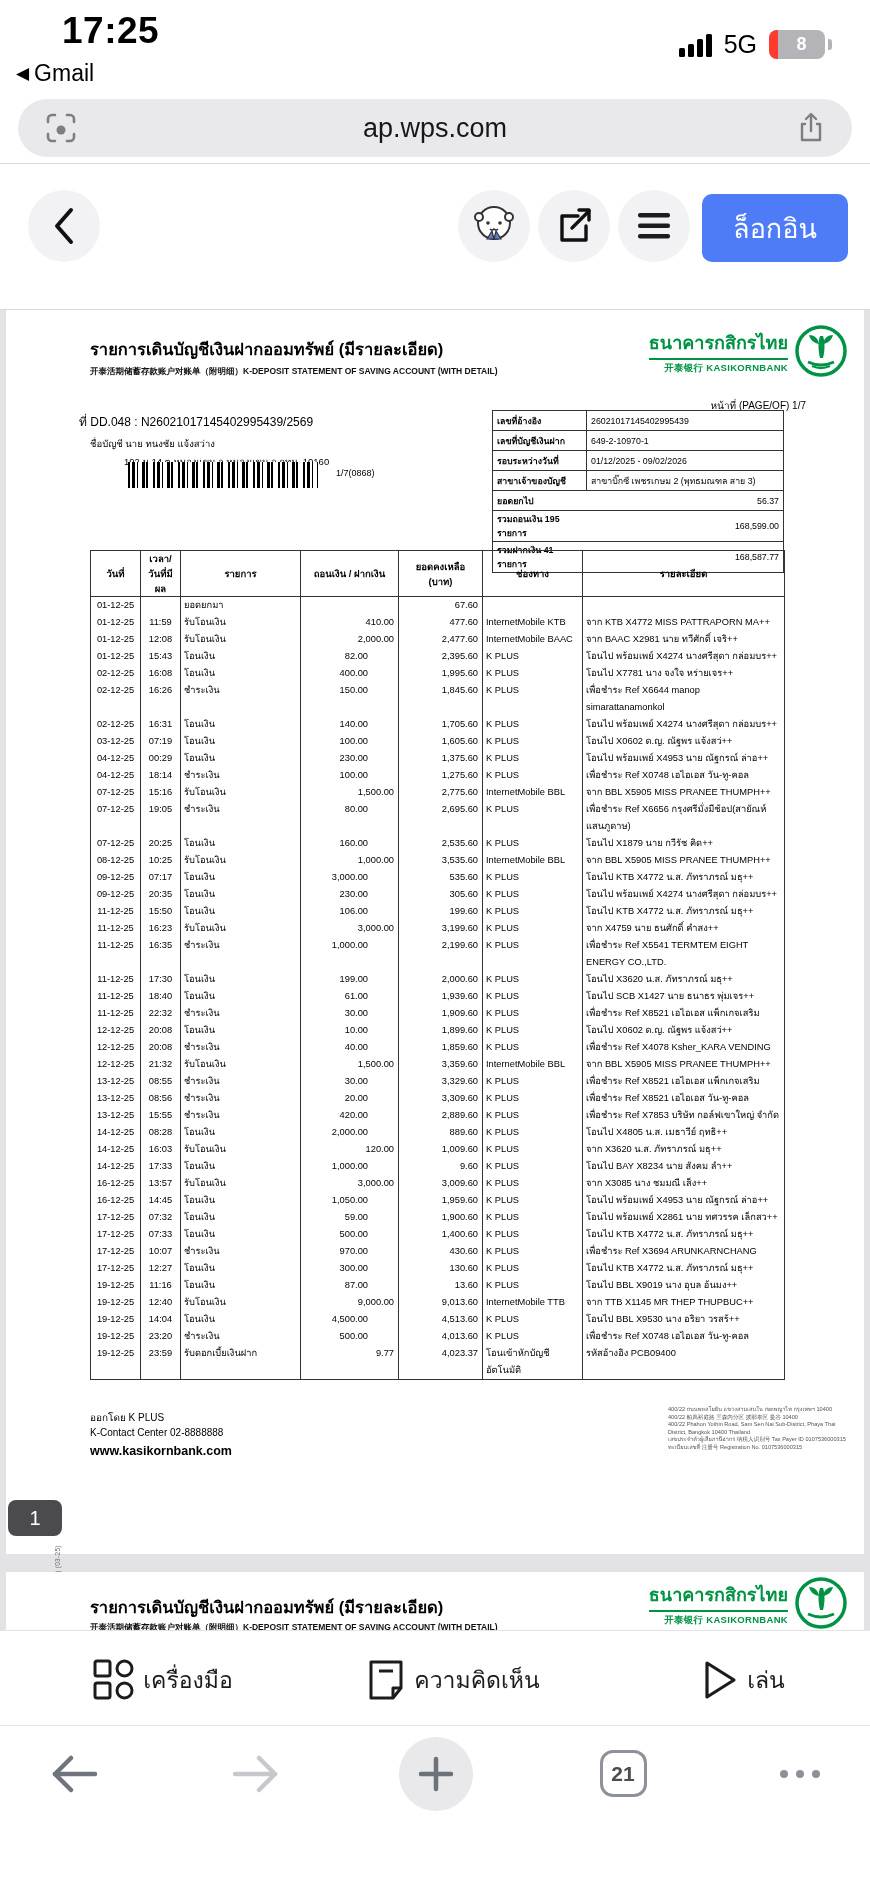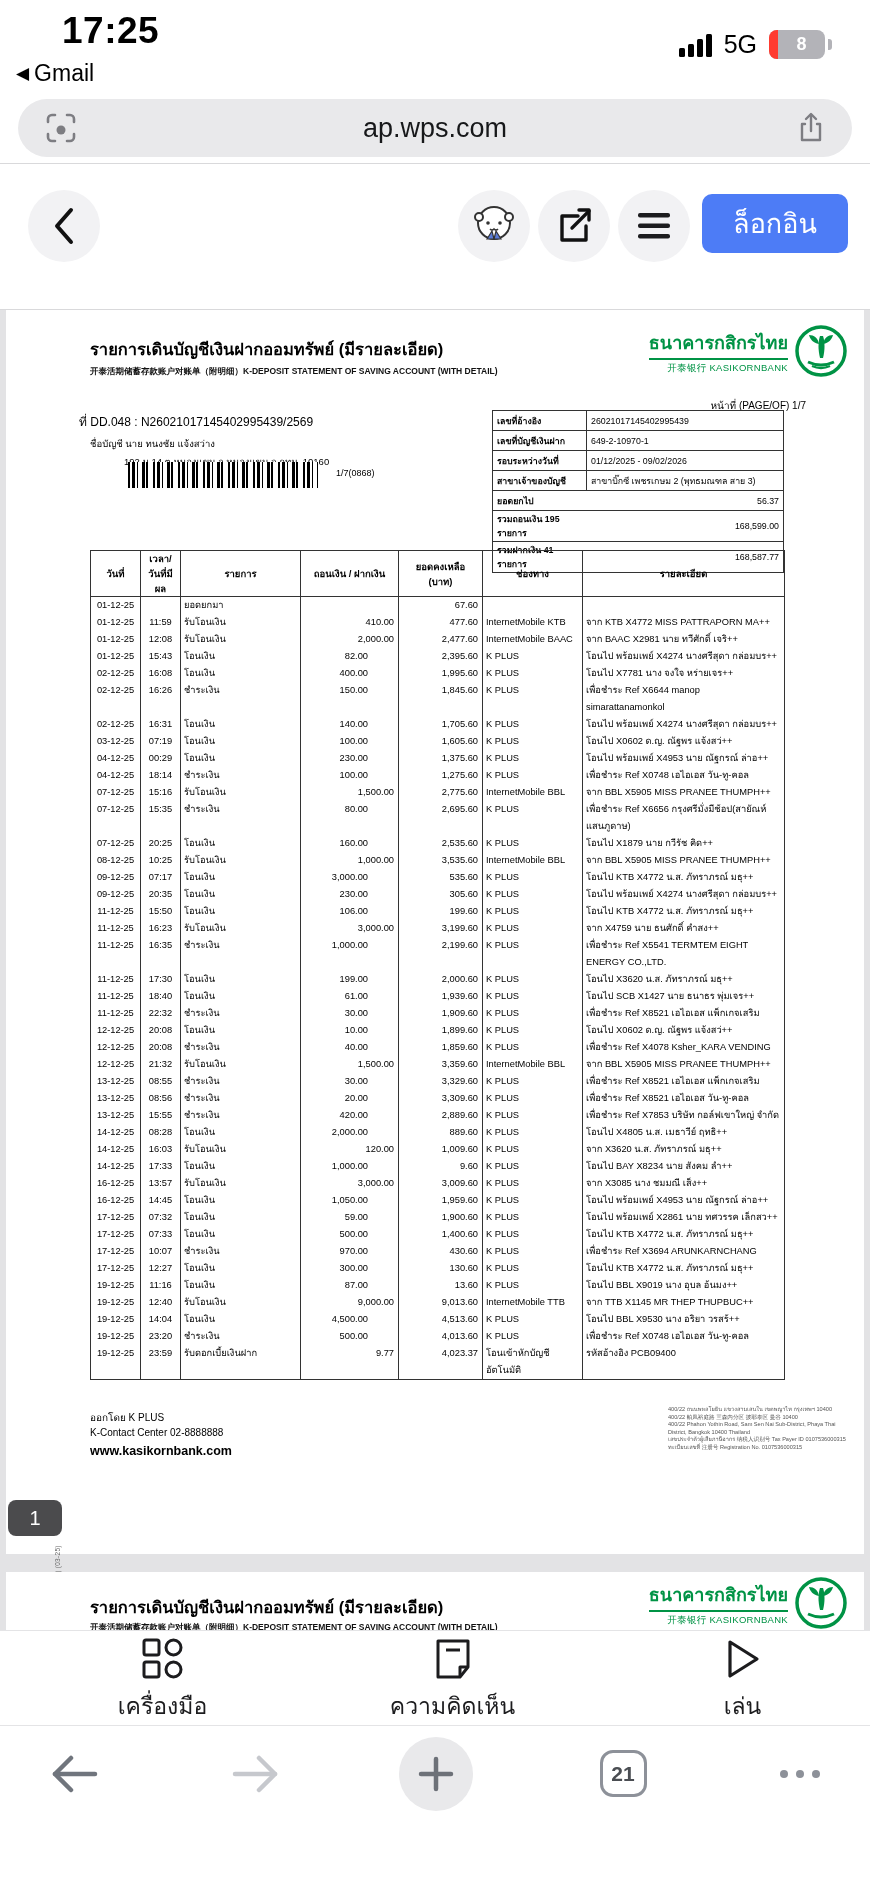--- a/index.html
+++ b/index.html
@@ -30,33 +30,33 @@
   .pill-icon-right { position:absolute; right:24px; top:12px; }
   .divider { position:absolute; left:0; width:870px; height:1px; background:#d9d9db; }
 
   
   .wps-toolbar { position:absolute; top:164px; left:0; width:870px; height:146px; background:#fff; }
   .circ { position:absolute; width:72px; height:72px; border-radius:50%; background:#f2f2f4; display:flex; align-items:center; justify-content:center; }
   .tb-back { left:28px; top:26px; }
   .tb-avatar { left:458px; top:26px; }
   .tb-share { left:538px; top:26px; }
   .tb-menu { left:618px; top:26px; }
-  .login-btn { position:absolute; left:702px; top:30px; width:146px; height:59px; background:#4d7cf6; border-radius:10px; color:#fff; font-size:27px; display:flex; align-items:center; justify-content:center; }
+  .login-btn { position:absolute; left:702px; top:30px; width:146px; height:68px; background:#4d7cf6; border-radius:10px; color:#fff; font-size:27px; display:flex; align-items:center; justify-content:center; }
 
   
   .viewer { position:absolute; top:310px; left:0; width:870px; height:1320px; background:#e3e3e5; }
   .page { position:absolute; left:6px; right:6px; background:#fff; }
   .page1 { top:0; height:1244px; }
   .page2 { top:1262px; height:58px; overflow:hidden; }
   .doc-title { position:absolute; left:84px; font-size:16.5px; font-weight:700; color:#000; }
   .doc-sub { position:absolute; left:84px; font-size:8.5px; font-weight:700; color:#111; }
   .logo-block { position:absolute; right:16px; display:flex; align-items:center; gap:6px; }
   .logo-texts { text-align:right; }
   .logo-th { font-size:18px; font-weight:700; color:#009345; border-bottom:2px solid #009345; padding-bottom:1px; }
-  .logo-en { font-size:9.5px; font-weight:400; color:#009345; margin-top:2px; letter-spacing:.3px; }
+  .logo-en { font-size:9.5px; font-weight:700; color:#009345; margin-top:2px; letter-spacing:.3px; }
   .page-of { position:absolute; right:58px; top:88px; font-size:10px; color:#000; }
   .doc-no { position:absolute; left:73px; top:102px; font-size:12px; color:#000; }
   .acct-name { position:absolute; left:84px; top:126px; font-size:9.5px; color:#000; }
   .acct-addr { position:absolute; left:118px; top:144px; font-size:9.5px; color:#000; }
 
   .info-table { position:absolute; left:486px; top:100px; width:292px; border-collapse:collapse; font-size:8.8px; }
   .info-table td { border:1px solid #333; height:20px; padding:1px 4px; vertical-align:middle; }
   .info-table .ilabel { font-weight:700; width:94px; }
   .info-table .ival { }
   .info-table .num { text-align:right; }
@@ -83,21 +83,21 @@
   .side-code { position:absolute; left:48px; top:1080px; height:270px; writing-mode:vertical-rl; transform:rotate(180deg); font-size:6.5px; color:#666; letter-spacing:.3px; }
 
   .page-badge { position:absolute; left:8px; top:1190px; width:54px; height:36px; background:#4b4b4d; border-radius:8px; color:#fff; font-size:20px; display:flex; align-items:center; justify-content:center; }
 
   .p2-title { top:22px; }
   .p2-sub { top:50px; }
   .p2-logo { top:4px; }
 
   
   .bottom-bar { position:absolute; top:1630px; left:0; width:870px; height:95px; background:#fff; border-top:1px solid #e4e4e6; display:flex; }
-  .bb-item { flex:1; display:flex; flex-direction:column; align-items:center; justify-content:center; gap:7px; padding-top:4px;padding-left:35px; }
+  .bb-item { flex:1; display:flex; flex-direction:row; align-items:center; justify-content:center; gap:7px; padding-top:4px;padding-left:35px; }
   .bb-label { font-size:23px; color:#1c1c1e; }
 
   .nav-bar { position:absolute; top:1725px; left:0; width:870px; height:95px; background:#fff; border-top:1px solid #e4e4e6; }
   .nav-item { position:absolute; top:0; height:95px; display:flex; align-items:center; justify-content:center; }
   .nv-back { left:30px; width:90px; }
   .nv-fwd { left:210px; width:90px; }
   .nv-plus { left:398px; width:76px; }
   .plus-circle { width:74px; height:74px; border-radius:50%; background:#e9e9eb; display:flex; align-items:center; justify-content:center; }
   .nv-tabs { left:588px; width:70px; }
   .tab-box { width:47px; height:47px; border:3.5px solid #8d9199; border-radius:13px; display:flex; align-items:center; justify-content:center; font-size:21px; font-weight:600; color:#4a4d52; }
@@ -375,21 +375,21 @@
               <td class="c0">07-12-25</td>
               <td class="c1">15:16</td>
               <td class="c2">รับโอนเงิน</td>
               <td class="c3 dep">1,500.00</td>
               <td class="c4">2,775.60</td>
               <td class="c5">InternetMobile BBL</td>
               <td class="c6">จาก BBL X5905 MISS PRANEE THUMPH++</td>
             </tr>
             <tr>
               <td class="c0">07-12-25</td>
-              <td class="c1">15:35</td>
+              <td class="c1">19:05</td>
               <td class="c2">ชำระเงิน</td>
               <td class="c3 wd">80.00</td>
               <td class="c4">2,695.60</td>
               <td class="c5">K PLUS</td>
               <td class="c6">เพื่อชำระ Ref X6656 กรุงศรีมั่งมีช้อป(สายัณห์
 แสนภูดาษ)</td>
             </tr>
             <tr>
               <td class="c0">07-12-25</td>
               <td class="c1">20:25</td>

